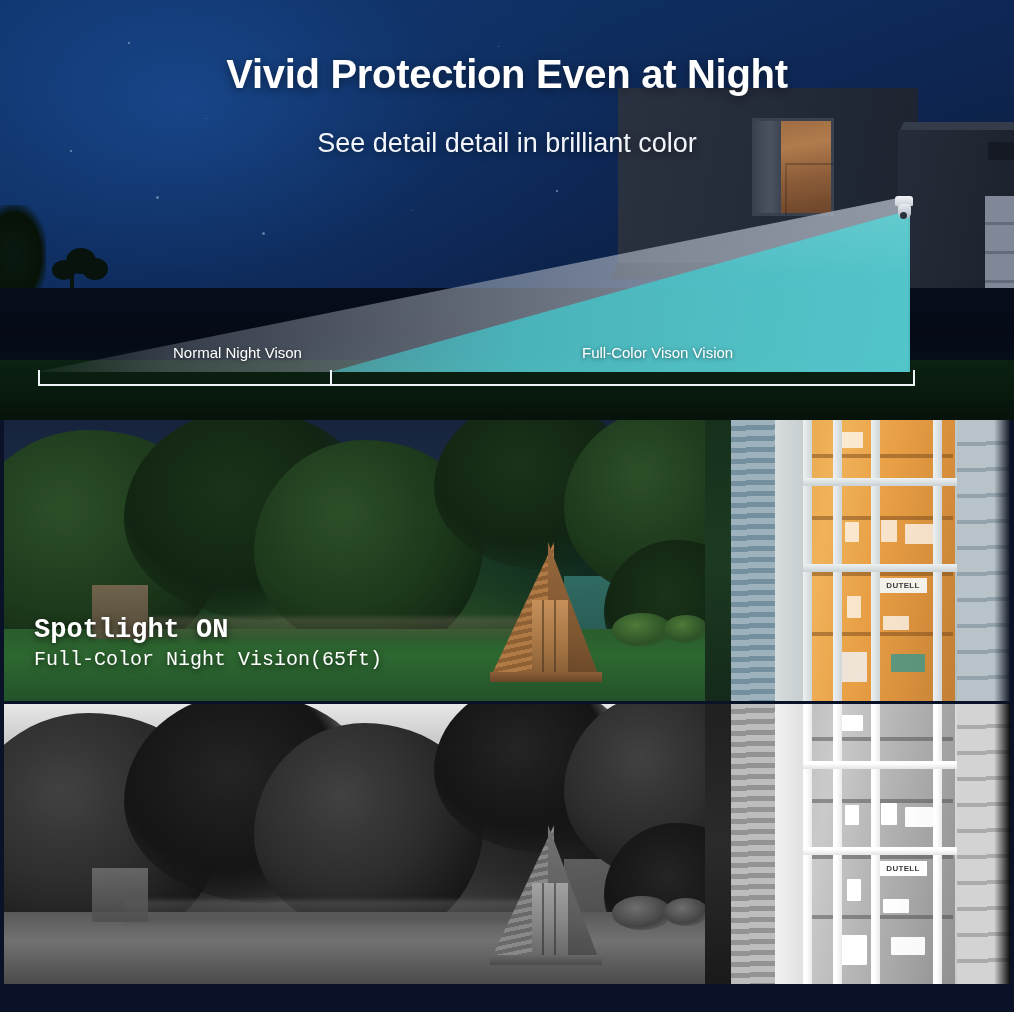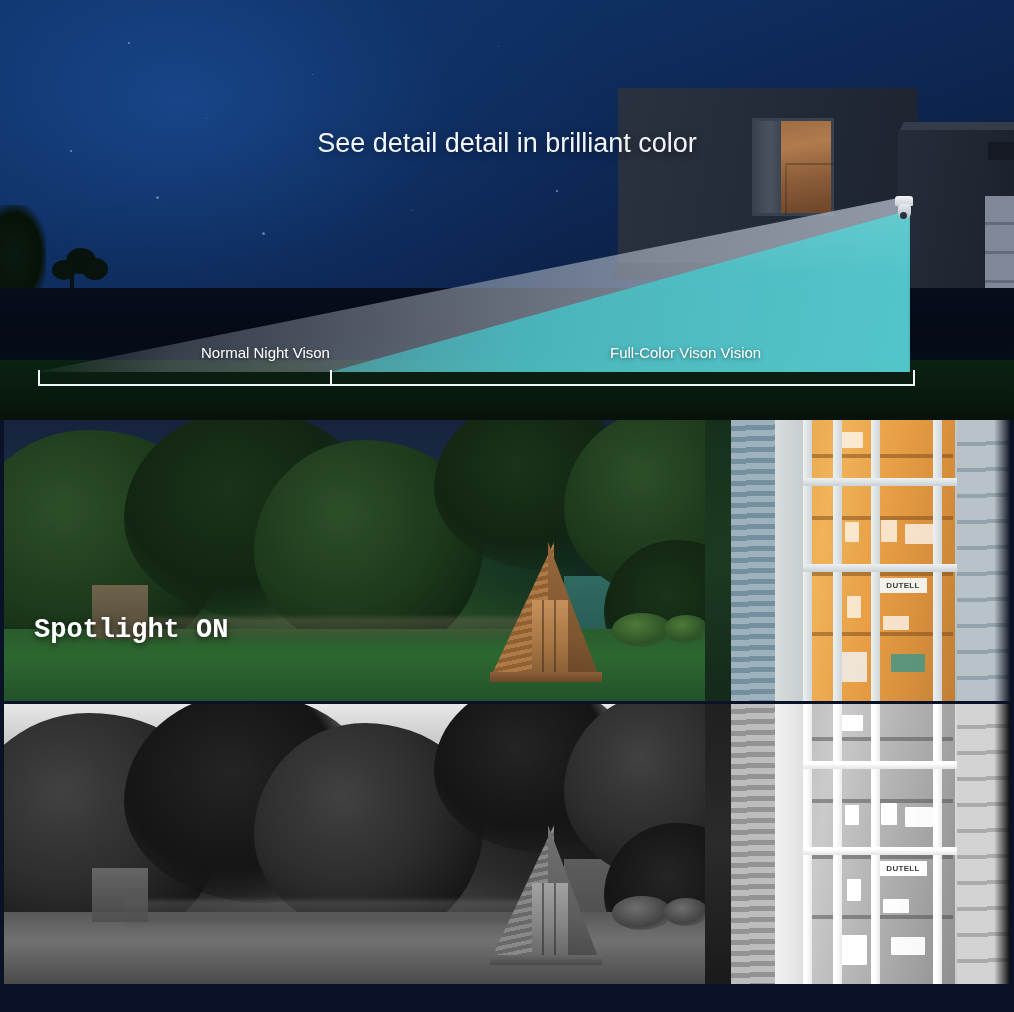--- a/index.html
+++ b/index.html
@@ -216,21 +216,20 @@
     text-shadow: 0 2px 8px rgba(0,0,0,.45);
   }
 
   .cone-label {
     position: absolute;
     color: #ffffff;
     font-size: 15px;
     font-weight: 400;
     text-shadow: 0 1px 4px rgba(0,0,0,.5);
     white-space: nowrap;
-    margin-left: 28px;
   }
   .cone-label.normal { left: 173px; top: 344px; }
   .cone-label.full   { left: 582px; top: 344px; }
 
   
   .ruler {
     position: absolute;
     left: 38px; top: 368px;
     width: 877px; height: 18px;
   }
@@ -523,20 +522,21 @@
 
     <div class="cone-grey"></div>
     <div class="cone-teal"></div>
 
     <div class="camera">
       <div class="cam-mount"></div>
       <div class="cam-body"></div>
       <div class="cam-lens"></div>
     </div>
 
+    <div class="hero-title">Vivid Protection Even at Night</div>
     <div class="hero-sub">See detail detail in brilliant color</div>
 
     <div class="cone-label normal">Normal Night Vison</div>
     <div class="cone-label full">Full-Color Vison Vision</div>
 
     <div class="ruler">
       <div class="bar"></div>
       <div class="tick t-left"></div>
       <div class="tick t-mid"></div>
       <div class="tick t-right"></div>
@@ -607,20 +607,21 @@
           <div class="ws-rail" style="top:58px;"></div>
           <div class="ws-rail" style="top:144px;"></div>
 
           <div class="ws-siding"></div>
           <div class="ws-darkedge"></div>
         </div>
       </div>
 
       <div class="caption on">
         <div class="cap-title">Spotlight ON</div>
+        <div class="cap-sub">Full-Color Night Vision(65ft)</div>
       </div>
     </div>
 
     <div class="prow row-off">
 
       <div class="pcell left">
         <div class="garden">
           <div class="gm-sky"></div>
           <div class="gm-wall"></div>
 

